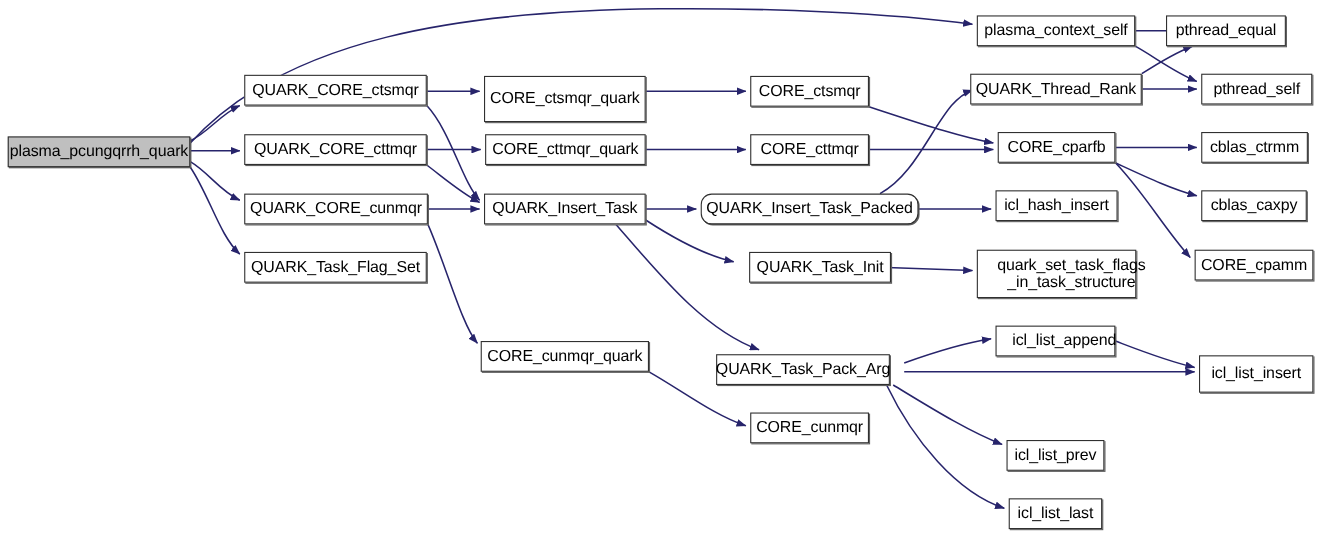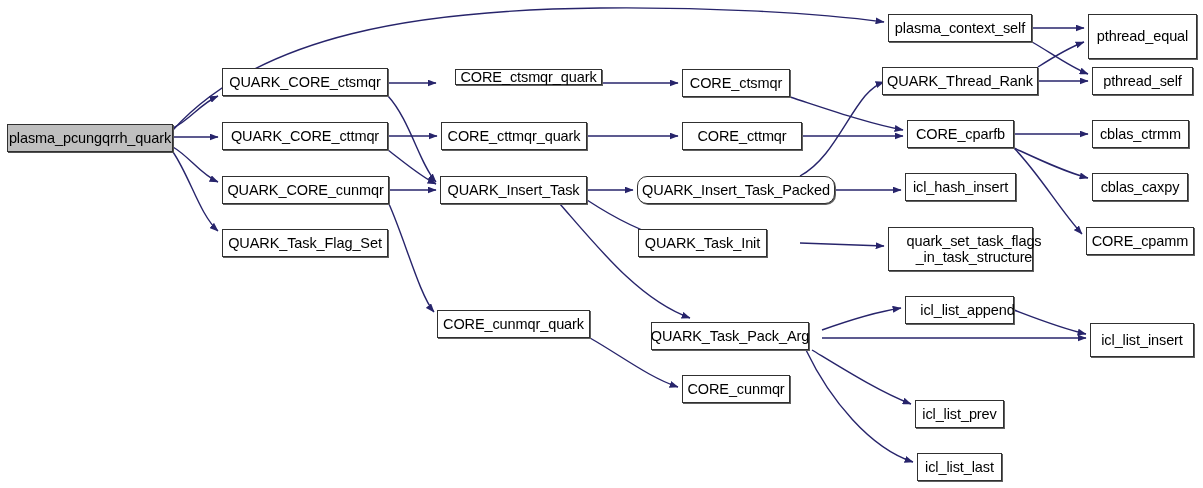--- a/index.html
+++ b/index.html
@@ -95,39 +95,39 @@
         <path d="M 1014 148 C 1040 175, 1060 210, 1082 234" fill="none" stroke="#27246b" stroke-width="1.4" marker-end="url(#arrowhead)"></path>
         <path d="M 1014 310 C 1035 318, 1060 328, 1086 334" fill="none" stroke="#27246b" stroke-width="1.4" marker-end="url(#arrowhead)"></path>
       </g>
   </svg>
   <div id="nodes-group">
       <div class="gnode root" style="left: 7px; top: 124px; width: 166px; height: 28px;"><span class="nlabel">plasma_pcungqrrh_quark</span></div>
       <div class="gnode" style="left: 222px; top: 68px; width: 166px; height: 28px;"><span class="nlabel">QUARK_CORE_ctsmqr</span></div>
       <div class="gnode" style="left: 222px; top: 122px; width: 166px; height: 28px;"><span class="nlabel">QUARK_CORE_cttmqr</span></div>
       <div class="gnode" style="left: 222px; top: 176px; width: 167px; height: 28px;"><span class="nlabel">QUARK_CORE_cunmqr</span></div>
       <div class="gnode" style="left: 222px; top: 229px; width: 166px; height: 28px;"><span class="nlabel">QUARK_Task_Flag_Set</span></div>
-      <div class="gnode" style="left: 440px; top: 69px; width: 147px; height: 16px; margin-left: 15px;"><span class="nlabel">CORE_ctsmqr_quark</span></div>
+      <div class="gnode" style="left: 440px; top: 69px; width: 147px; height: 42px;"><span class="nlabel">CORE_ctsmqr_quark</span></div>
       <div class="gnode" style="left: 441px; top: 122px; width: 146px; height: 28px;"><span class="nlabel">CORE_cttmqr_quark</span></div>
       <div class="gnode" style="left: 440px; top: 176px; width: 147px; height: 28px;"><span class="nlabel">QUARK_Insert_Task</span></div>
       <div class="gnode" style="left: 437px; top: 310px; width: 153px; height: 28px;"><span class="nlabel">CORE_cunmqr_quark</span></div>
       <div class="gnode" style="left: 682px; top: 69px; width: 108px; height: 28px;"><span class="nlabel">CORE_ctsmqr</span></div>
-      <div class="gnode" style="left: 682px; top: 122px; width: 120px; height: 28px;"><span class="nlabel">CORE_cttmqr</span></div>
+      <div class="gnode" style="left: 682px; top: 122px; width: 108px; height: 28px;"><span class="nlabel">CORE_cttmqr</span></div>
       <div class="gnode" style="left: 637px; top: 176px; width: 198px; height: 28px; border-radius: 10px;"><span class="nlabel">QUARK_Insert_Task_Packed</span></div>
-      <div class="gnode" style="left: 638px; top: 229px; width: 129px; height: 28px;"><span class="nlabel">QUARK_Task_Init</span></div>
+      <div class="gnode" style="left: 681px; top: 229px; width: 129px; height: 28px;"><span class="nlabel">QUARK_Task_Init</span></div>
       <div class="gnode" style="left: 651px; top: 322px; width: 158px; height: 28px;"><span class="nlabel">QUARK_Task_Pack_Arg</span></div>
       <div class="gnode" style="left: 682px; top: 375px; width: 108px; height: 28px;"><span class="nlabel">CORE_cunmqr</span></div>
       <div class="gnode" style="left: 888px; top: 14px; width: 144px; height: 28px;"><span class="nlabel">plasma_context_self</span></div>
       <div class="gnode" style="left: 882px; top: 67px; width: 156px; height: 28px;"><span class="nlabel">QUARK_Thread_Rank</span></div>
       <div class="gnode" style="left: 907px; top: 120px; width: 107px; height: 28px;"><span class="nlabel">CORE_cparfb</span></div>
       <div class="gnode" style="left: 905px; top: 173px; width: 111px; height: 28px;"><span class="nlabel">icl_hash_insert</span></div>
       <div class="gnode" style="left: 888px; top: 227px; width: 145px; height: 44px; padding-left: 27px;"><span class="nlabel">quark_set_task_flags
 _in_task_structure</span></div>
       <div class="gnode" style="left: 905px; top: 296px; width: 109px; height: 28px; padding-left: 16px;"><span class="nlabel">icl_list_append</span></div>
       <div class="gnode" style="left: 915px; top: 400px; width: 89px; height: 28px;"><span class="nlabel">icl_list_prev</span></div>
       <div class="gnode" style="left: 917px; top: 453px; width: 85px; height: 28px;"><span class="nlabel">icl_list_last</span></div>
-      <div class="gnode" style="left: 1088px; top: 14px; width: 109px; height: 45px;"><span class="nlabel">pthread_equal</span></div>
+      <div class="gnode" style="left: 1060px; top: 14px; width: 109px; height: 28px;"><span class="nlabel">pthread_equal</span></div>
       <div class="gnode" style="left: 1092px; top: 67px; width: 101px; height: 28px;"><span class="nlabel">pthread_self</span></div>
       <div class="gnode" style="left: 1092px; top: 120px; width: 97px; height: 28px;"><span class="nlabel">cblas_ctrmm</span></div>
       <div class="gnode" style="left: 1092px; top: 173px; width: 96px; height: 28px;"><span class="nlabel">cblas_caxpy</span></div>
       <div class="gnode" style="left: 1086px; top: 227px; width: 108px; height: 28px;"><span class="nlabel">CORE_cpamm</span></div>
       <div class="gnode" style="left: 1090px; top: 323px; width: 104px; height: 34px;"><span class="nlabel">icl_list_insert</span></div>
     </div>
 </div>
 
 </body></html>

